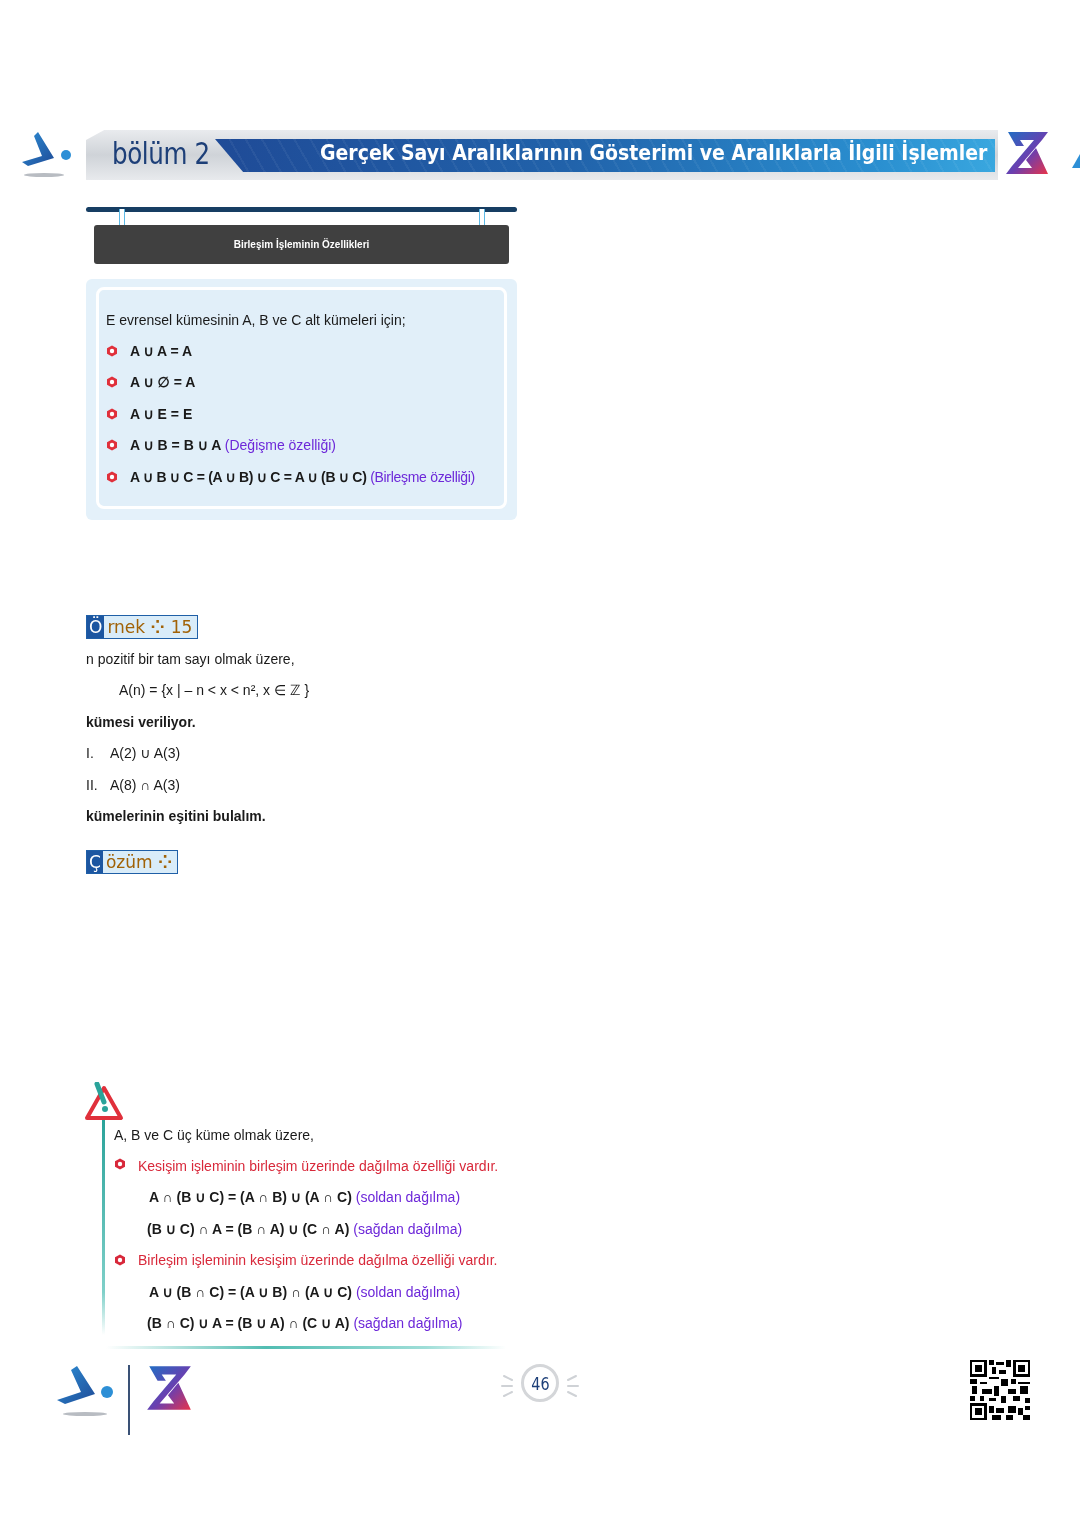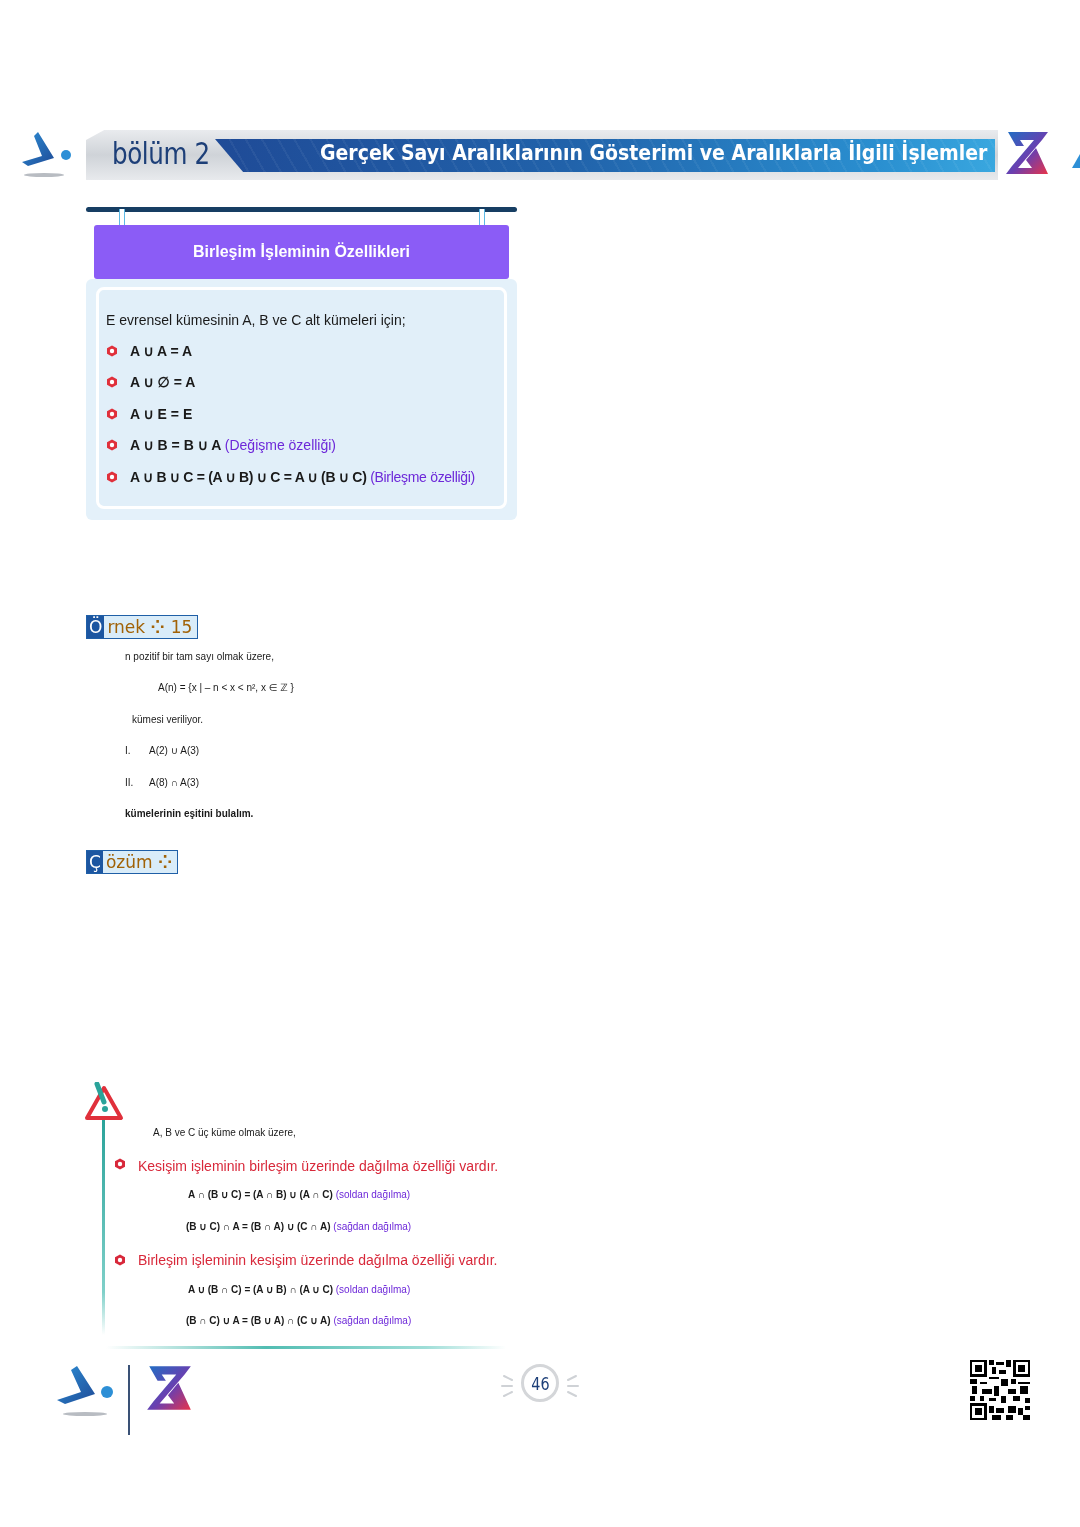--- a/index.html
+++ b/index.html
@@ -37,37 +37,37 @@
     font-size: 22px; color: #ffffff; white-space: nowrap;
     transform: scaleX(0.86); transform-origin: left top;
   }
   .hdr-z { left: 1002px; top: 130px; width: 50px; height: 46px; }
   .hdr-edge { left: 1068px; top: 150px; width: 12px; height: 22px; }
 
   
   .top-rule { left: 86px; top: 207px; width: 431px; height: 5px; background: #173e63; border-radius: 3px; }
   .hook { top: 209px; width: 4px; height: 24px; border: 1px solid #5cb9e6; border-top: none; border-radius: 0 0 3px 3px; background: #fff; }
   .prop-title-bar {
-    left: 94px; top: 225px; width: 415px; height: 54px; background: #8b5cf6;
-    border-radius: 3px; color: #fff; font-weight: bold; font-size: 16px;
+    left: 94px; top: 225px; width: 415px; height: 39px; background: #404040;
+    border-radius: 3px; color: #fff; font-weight: bold; font-size: 10px;
     display: flex; align-items: center; justify-content: center;
   }
   .prop-outer { left: 86px; top: 279px; width: 431px; height: 241px; background: #e4f1fa; border-radius: 6px; }
   .prop-inner { left: 96px; top: 287px; width: 411px; height: 222px; background: #e1eff9; border: 3px solid #ffffff; border-radius: 8px; box-sizing: border-box; }
   .prop-intro { left: 106px; top: 312px; font-size: 14px; }
   .prop-item { left: 106px; font-size: 14px; font-weight: bold; display: flex; align-items: center; gap: 12px; white-space: nowrap; }
   .note-red { color: #6d28d9; font-weight: normal; }
 
   .bullet { width: 12px; height: 12px; display: inline-block; flex: 0 0 12px; }
 
   
   .tag { display: flex; align-items: stretch; height: 22px; border: 1px solid #1f5fa7; background: #d9ecf9; }
   .tag-first { background: #1c56a1; color: #fff; font-family: "DejaVu Sans", sans-serif; font-size: 17px; padding: 0 2px; line-height: 22px; }
   .tag-rest { color: #a16207; font-family: "DejaVu Sans", sans-serif; font-size: 17px; line-height: 22px; padding: 0 5px 0 3px; white-space: nowrap; }
-  .body-text { font-size: 10px; white-space: nowrap; margin-left: 39px; }
+  .body-text { font-size: 14px; white-space: nowrap; }
   .bold { font-weight: bold; }
 
   
   .warn-icon { left: 84px; top: 1082px; width: 40px; height: 40px; }
   .warn-line { left: 102px; top: 1120px; width: 3px; height: 215px; background: linear-gradient(180deg,#2aa39a, #7fd0c9 80%, rgba(255,255,255,0)); }
   .warn-bottom { left: 106px; top: 1346px; width: 400px; height: 3px; background: linear-gradient(90deg, rgba(255,255,255,0), #52bdb2 40%, #9fded8 80%, rgba(255,255,255,0)); }
   .warn-red { color: #d8283a; font-size: 14px; white-space: nowrap; }
 
   
   .ftr-logo { left: 55px; top: 1362px; width: 64px; height: 58px; }
@@ -167,21 +167,21 @@
   <span class="tag-first">Ö</span>
   <span class="tag-rest">
     <span>rnek</span>
     <span style="font-weight:bold;"> ⁘ </span>
     <span>15</span>
   </span>
 </div>
 
 <div class="abs body-text" style="left:86px; top:651px;">n pozitif bir tam sayı olmak üzere,</div>
 <div class="abs body-text" style="left:119px; top:682px;">A(n) = {x | – n &lt; x &lt; n², x ∈ ℤ }</div>
-<div class="abs body-text" style="left:93px; top:714px;">kümesi veriliyor.</div>
+<div class="abs body-text" style="left:86px; top:714px;font-weight:bold;">kümesi veriliyor.</div>
 
 <div class="abs body-text" style="left:86px; top:745px;">
   <span style="display:inline-block; width:24px;">I.</span><span>A(2) ∪ A(3)</span>
 </div>
 <div class="abs body-text" style="left:86px; top:777px;">
   <span style="display:inline-block; width:24px;">II.</span><span>A(8) ∩ A(3)</span>
 </div>
 <div class="abs body-text bold" style="left:86px; top:808px;">kümelerinin eşitini bulalım.</div>
 
 <div class="abs tag" style="left:86px; top:850px;">

